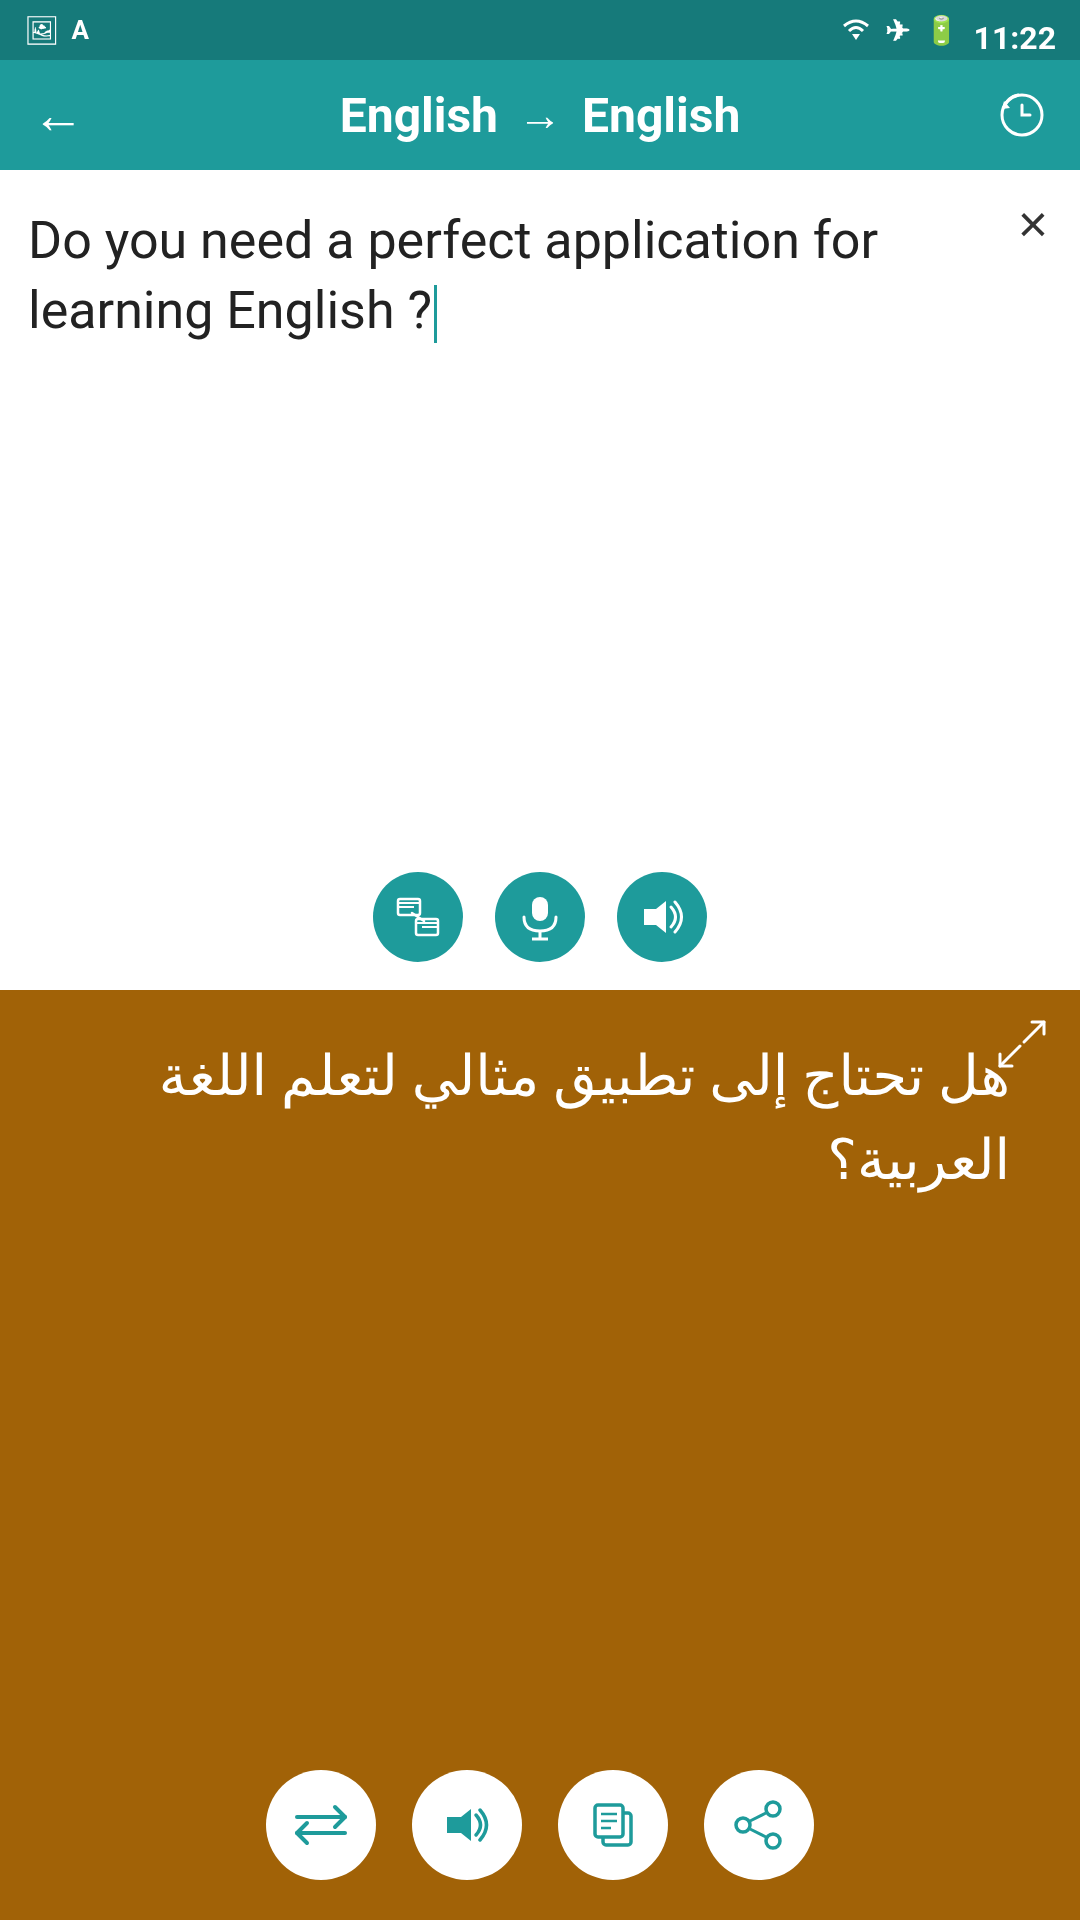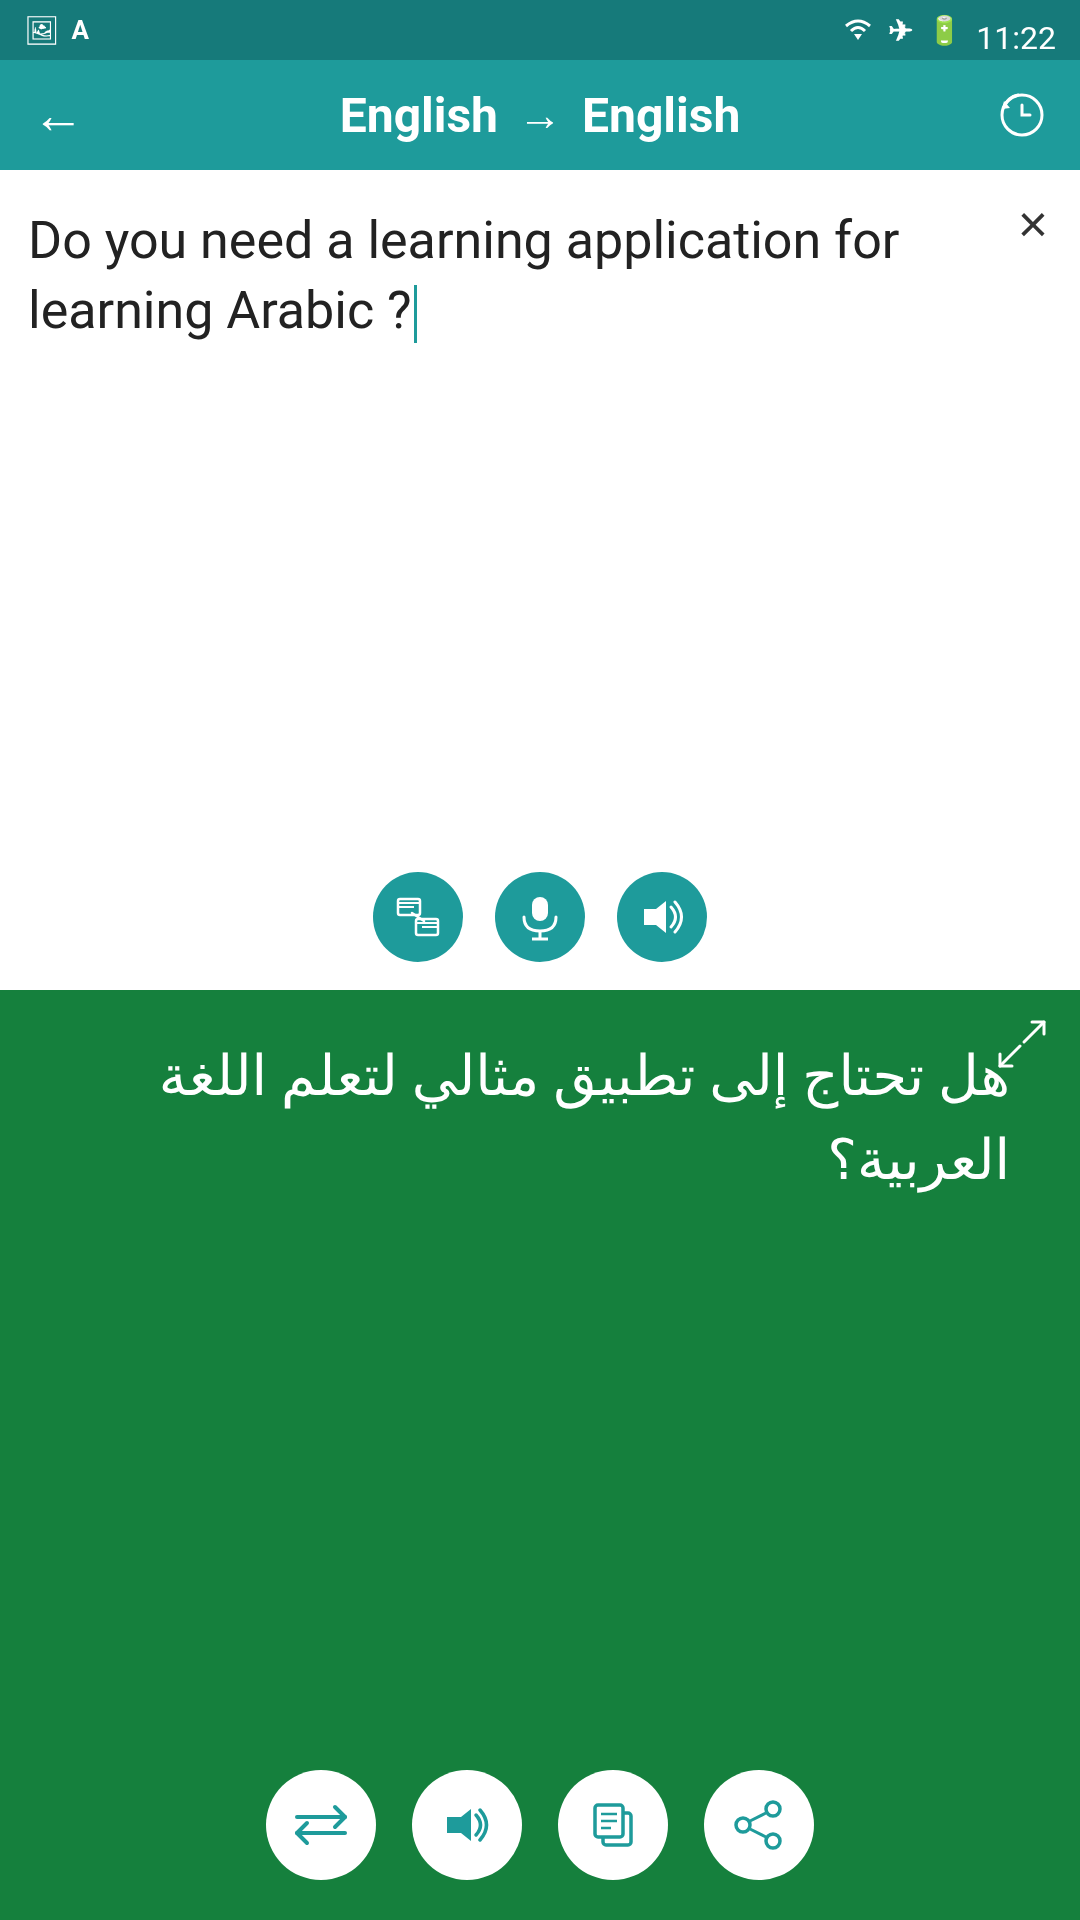--- a/index.html
+++ b/index.html
@@ -130,21 +130,21 @@
       align-items: center;
       justify-content: center;
       cursor: pointer;
       color: white;
       font-size: 38px;
     }
 
     
     .translation-panel {
       width: 100%;
-      background: #15803d;
+      background: #a16207;
       position: relative;
       padding: 36px 20px 150px 40px;
       flex: 1;
       min-height: 930px;
     }
     .expand-icon {
       position: absolute;
       top: 28px;
       right: 32px;
       color: white;
@@ -201,21 +201,21 @@
   <div class="status-bar-right">
     <span>
       <svg width="32" height="28" viewBox="0 0 32 28" fill="white">
         <polygon points="16,24 20,18 12,18" fill="white"></polygon>
         <path d="M9,15 Q16,8 23,15" stroke="white" stroke-width="3" fill="none"></path>
         <path d="M4,10 Q16,0 28,10" stroke="white" stroke-width="3" fill="none"></path>
       </svg>
     </span>
     <span style="font-size:30px;">✈</span>
     <span style="font-size:28px;">🔋</span>
-    <span style="font-size:32px;font-weight:normal;margin-top:16px;">11:22</span>
+    <span style="font-size:32px;font-weight:bold;margin-top:16px;">11:22</span>
   </div>
 </div>
 
 <div class="nav-bar">
   <button class="nav-back" style="background:none;border:none;cursor:pointer;">
     <span>←</span>
   </button>
   <div class="nav-title">
     <span>English</span>
     <span class="nav-arrow">→</span>
@@ -229,21 +229,21 @@
       <polygon points="8,12 6,20 14,19" fill="white"></polygon>
     </svg>
   </button>
 </div>
 
 <div class="input-panel">
   <button class="input-close" style="background:none;border:none;">
     <span>×</span>
   </button>
   <div class="input-text" contenteditable="true" style="">
-    <span>Do you need a learning application for learning Arabic ?</span><span class="cursor"></span>
+    <span>Do you need a perfect application for learning English ?</span><span class="cursor"></span>
   </div>
   <div class="input-actions">
     <button class="action-btn" title="Translate">
       <svg width="48" height="48" viewBox="0 0 48 48" fill="white">
         <rect x="4" y="6" width="22" height="16" rx="2" stroke="white" stroke-width="2.5" fill="none"></rect>
         <line x1="4" y1="10" x2="26" y2="10" stroke="white" stroke-width="2"></line>
         <line x1="4" y1="14" x2="20" y2="14" stroke="white" stroke-width="2"></line>
         <rect x="22" y="26" width="22" height="16" rx="2" stroke="white" stroke-width="2.5" fill="none"></rect>
         <line x1="22" y1="30" x2="44" y2="30" stroke="white" stroke-width="2"></line>
         <line x1="28" y1="34" x2="44" y2="34" stroke="white" stroke-width="2"></line>

